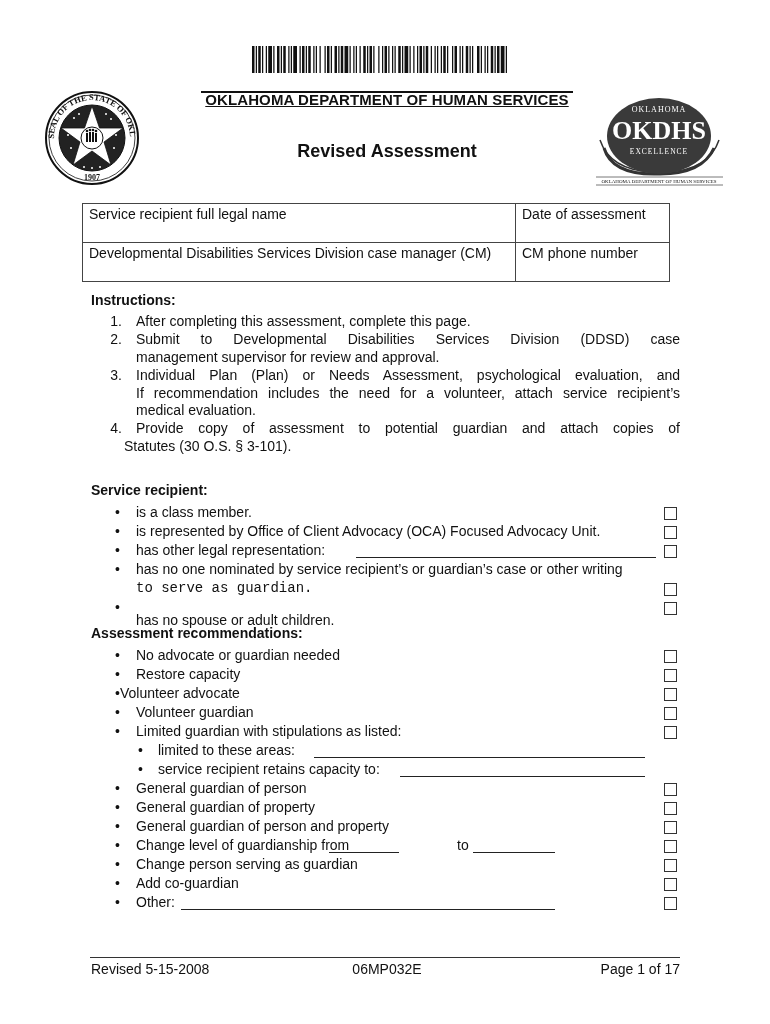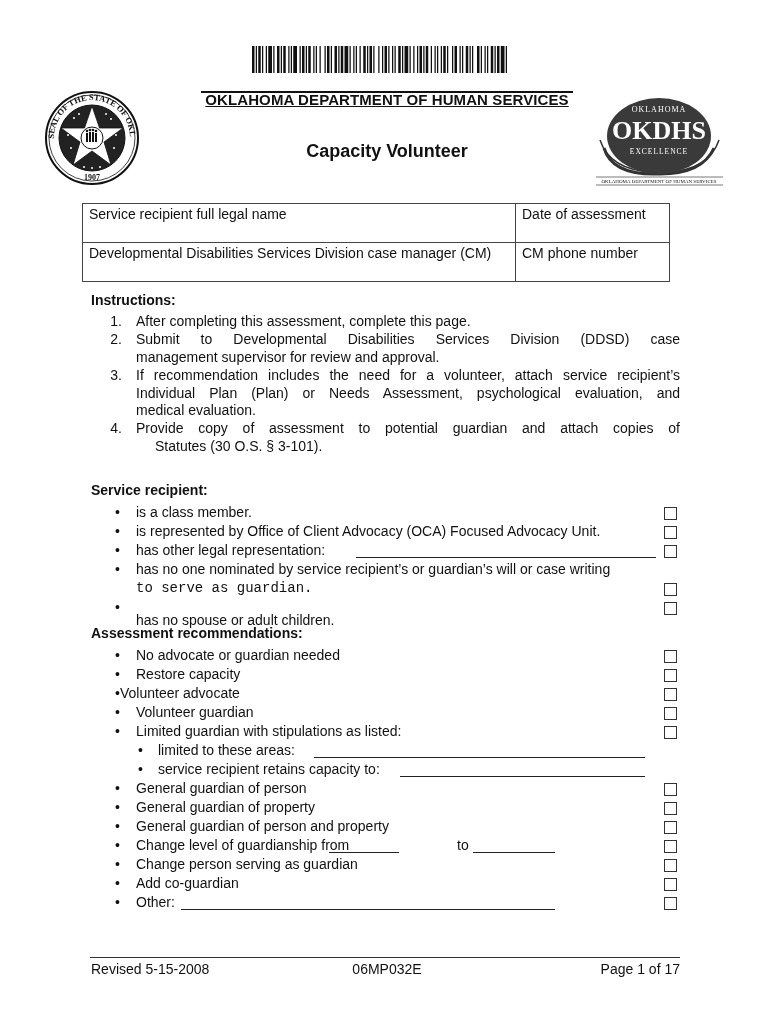--- a/index.html
+++ b/index.html
@@ -158,21 +158,21 @@
   <text x="67" y="22" text-anchor="middle" font-family="Liberation Serif, serif" font-size="8" fill="#fff" letter-spacing="1">OKLAHOMA</text>
   <text x="67" y="49" text-anchor="middle" font-family="Liberation Serif, serif" font-size="26" font-weight="bold" fill="#fff">OKDHS</text>
   <text x="67" y="64" text-anchor="middle" font-family="Liberation Serif, serif" font-size="7.5" fill="#fff" letter-spacing="1">EXCELLENCE</text>
   <line x1="4" y1="87" x2="131" y2="87" stroke="#555" stroke-width="0.8"></line>
   <text x="67" y="93" text-anchor="middle" font-family="Liberation Serif, serif" font-size="5" fill="#111">OKLAHOMA DEPARTMENT OF HUMAN SERVICES</text>
   <line x1="4" y1="95" x2="131" y2="95" stroke="#555" stroke-width="0.8"></line>
 </svg>
 
 <div class="abs dept-rule"></div>
 <div class="abs dept">OKLAHOMA DEPARTMENT OF HUMAN SERVICES</div>
-<div class="abs title">Capacity Volunteer</div>
+<div class="abs title">Revised Assessment</div>
 
 <div class="abs info-table">
   <div class="cell" style="left:0;top:0;width:432px;height:38px;">
     <span>Service recipient full legal name</span>
   </div>
   <div class="cell" style="left:433px;top:0;width:153px;height:38px;">
     <span>Date of assessment</span>
   </div>
   <div class="cell" style="left:0;top:39px;width:432px;height:38px;">
     <span style="font-size:14px;">Developmental Disabilities Services Division case manager (CM)</span>
@@ -190,45 +190,45 @@
   <span class="num" style="left:0;">1.</span>
   <div style="margin-left:36px;">After completing this assessment, complete this page.</div>
 </div>
 <div class="abs txt" style="left:100px;top:331px;width:580px;">
   <span class="num" style="left:0;">2.</span>
   <div style="margin-left:36px;text-align:justify;text-align-last:justify;">Submit to Developmental Disabilities Services Division (DDSD) case</div>
   <div style="margin-left:36px;">management supervisor for review and approval.</div>
 </div>
 <div class="abs txt" style="left:100px;top:367px;width:580px;">
   <span class="num" style="left:0;">3.</span>
+  <div style="margin-left:36px;text-align:justify;text-align-last:justify;">Individual Plan (Plan) or Needs Assessment, psychological evaluation, and</div>
   <div style="margin-left:36px;text-align:justify;text-align-last:justify;">If recommendation includes the need for a volunteer, attach service recipient’s</div>
-  <div style="margin-left:36px;text-align:justify;text-align-last:justify;">Individual Plan (Plan) or Needs Assessment, psychological evaluation, and</div>
   <div style="margin-left:36px;">medical evaluation.</div>
 </div>
 <div class="abs txt" style="left:100px;top:420px;width:580px;">
   <span class="num" style="left:0;">4.</span>
   <div style="margin-left:36px;text-align:justify;text-align-last:justify;">Provide copy of assessment to potential guardian and attach copies of</div>
-  <div style="margin-left:55px;">Statutes (30 O.S. § 3-101).</div>
+  <div style="margin-left:24px;">Statutes (30 O.S. § 3-101).</div>
 </div>
 
 <div class="abs h" style="left:91px;top:482px;">Service recipient:</div>
 
 <div id="sr-list">
     <span class="abs bullet" style="left:115px;top:504px;">•</span>
     <div class="abs txt" style="left:136px;top:504px;white-space:nowrap;">is a class member.</div>
     <div class="cb abs" style="left:664px;top:507px;" role="checkbox" aria-checked="false"></div>
     <span class="abs bullet" style="left:115px;top:523px;">•</span>
     <div class="abs txt" style="left:136px;top:523px;white-space:nowrap;">is represented by Office of Client Advocacy (OCA) Focused Advocacy Unit.</div>
     <div class="cb abs" style="left:664px;top:526px;" role="checkbox" aria-checked="false"></div>
     <span class="abs bullet" style="left:115px;top:542px;">•</span>
     <div class="abs txt" style="left:136px;top:542px;white-space:nowrap;">has other legal representation:</div>
     <div class="abs" style="left:356px;top:557px;width:300px;height:1px;background:#222;"></div>
     <div class="cb abs" style="left:664px;top:545px;" role="checkbox" aria-checked="false"></div>
     <span class="abs bullet" style="left:115px;top:561px;">•</span>
-    <div class="abs txt" style="left:136px;top:561px;white-space:nowrap;">has no one nominated by service recipient’s or guardian’s will or case writing</div>
+    <div class="abs txt" style="left:136px;top:561px;white-space:nowrap;">has no one nominated by service recipient’s or guardian’s case or other writing</div>
     <div class="abs txt" style="left:136px;top:580px;white-space:nowrap;font-family:Liberation Mono, monospace;">to serve as guardian.</div>
     <div class="cb abs" style="left:664px;top:583px;" role="checkbox" aria-checked="false"></div>
     <span class="abs bullet" style="left:115px;top:599px;">•</span>
     <div class="abs txt" style="left:136px;top:612px;white-space:nowrap;">has no spouse or adult children.</div>
     <div class="cb abs" style="left:664px;top:602px;" role="checkbox" aria-checked="false"></div>
   </div>
 
 <div class="abs h" style="left:91px;top:625px;">Assessment recommendations:</div>
 <div id="rec-list">
     <span class="abs bullet" style="left:115px;top:647px;">•</span>

